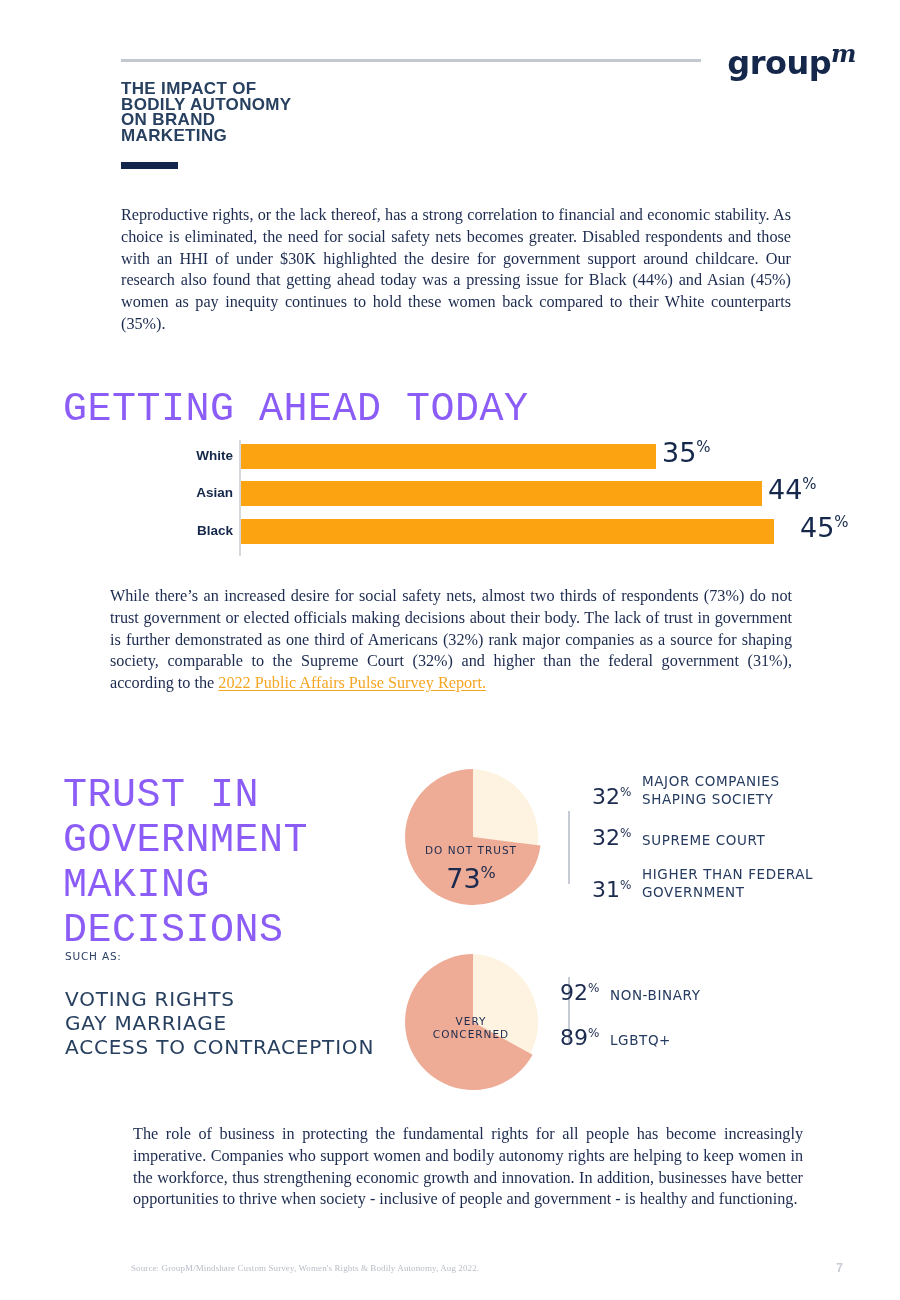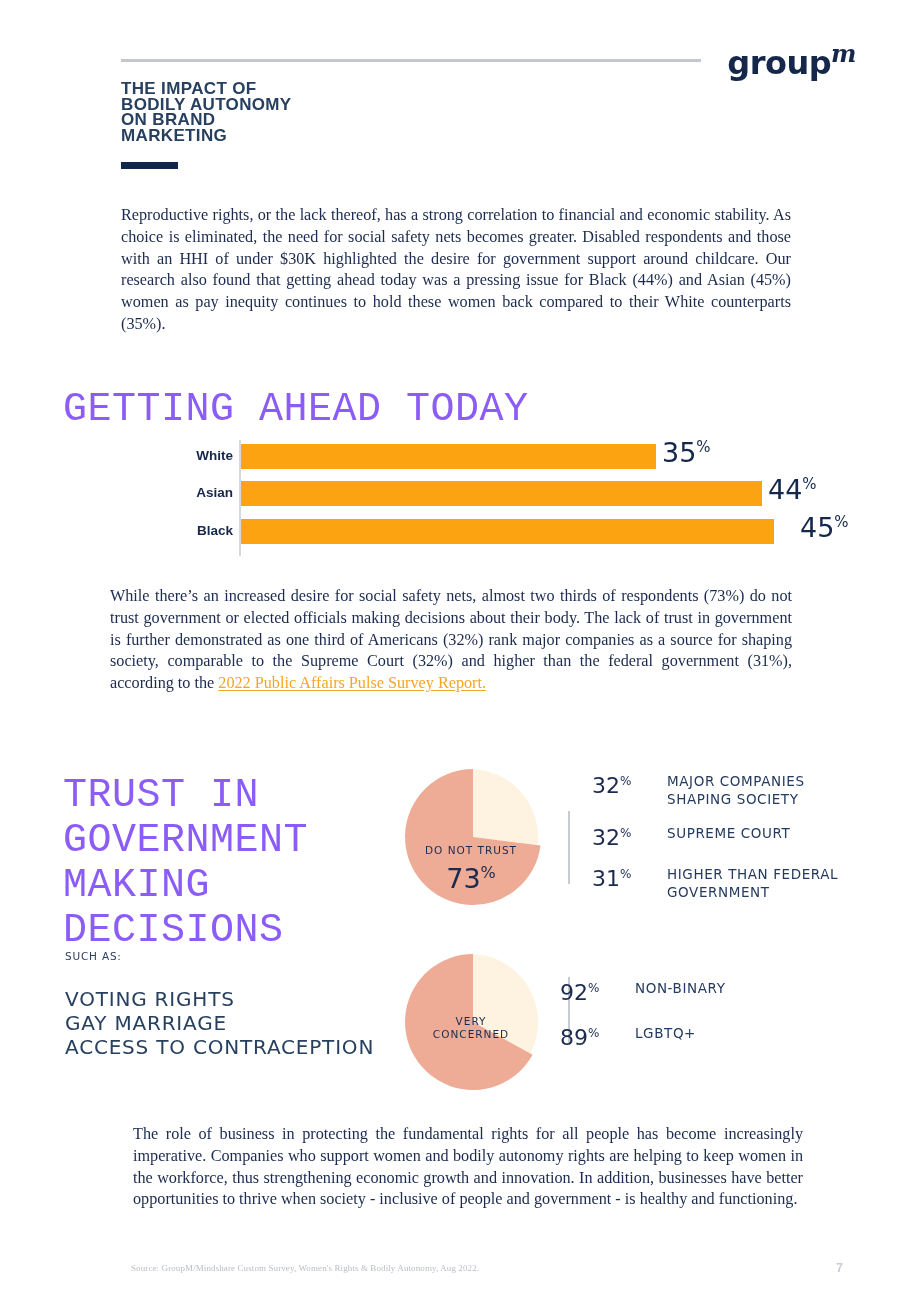--- a/index.html
+++ b/index.html
@@ -203,23 +203,22 @@
   }
   #divider-1 { left: 568px; top: 811px; height: 73px; }
   #divider-2 { left: 568px; top: 977px; height: 66px; }
 
   .legend-block { position: absolute; }
   #legend-1 { left: 592px; top: 770px; width: 280px; }
   #legend-2 { left: 560px; top: 977px; width: 280px; }
 
   .legend-row {
     display: flex;
-    align-items: flex-start;
+    align-items: flex-end;
     margin-bottom: 14px;
-    gap: 25px;
   }
   .legend-pct {
     font-family: "DejaVu Sans", sans-serif;
     font-size: 22px;
     line-height: 23px;
     color: #1b2a4e;
     min-width: 50px;
     flex: 0 0 auto;
     white-space: nowrap;
   }

